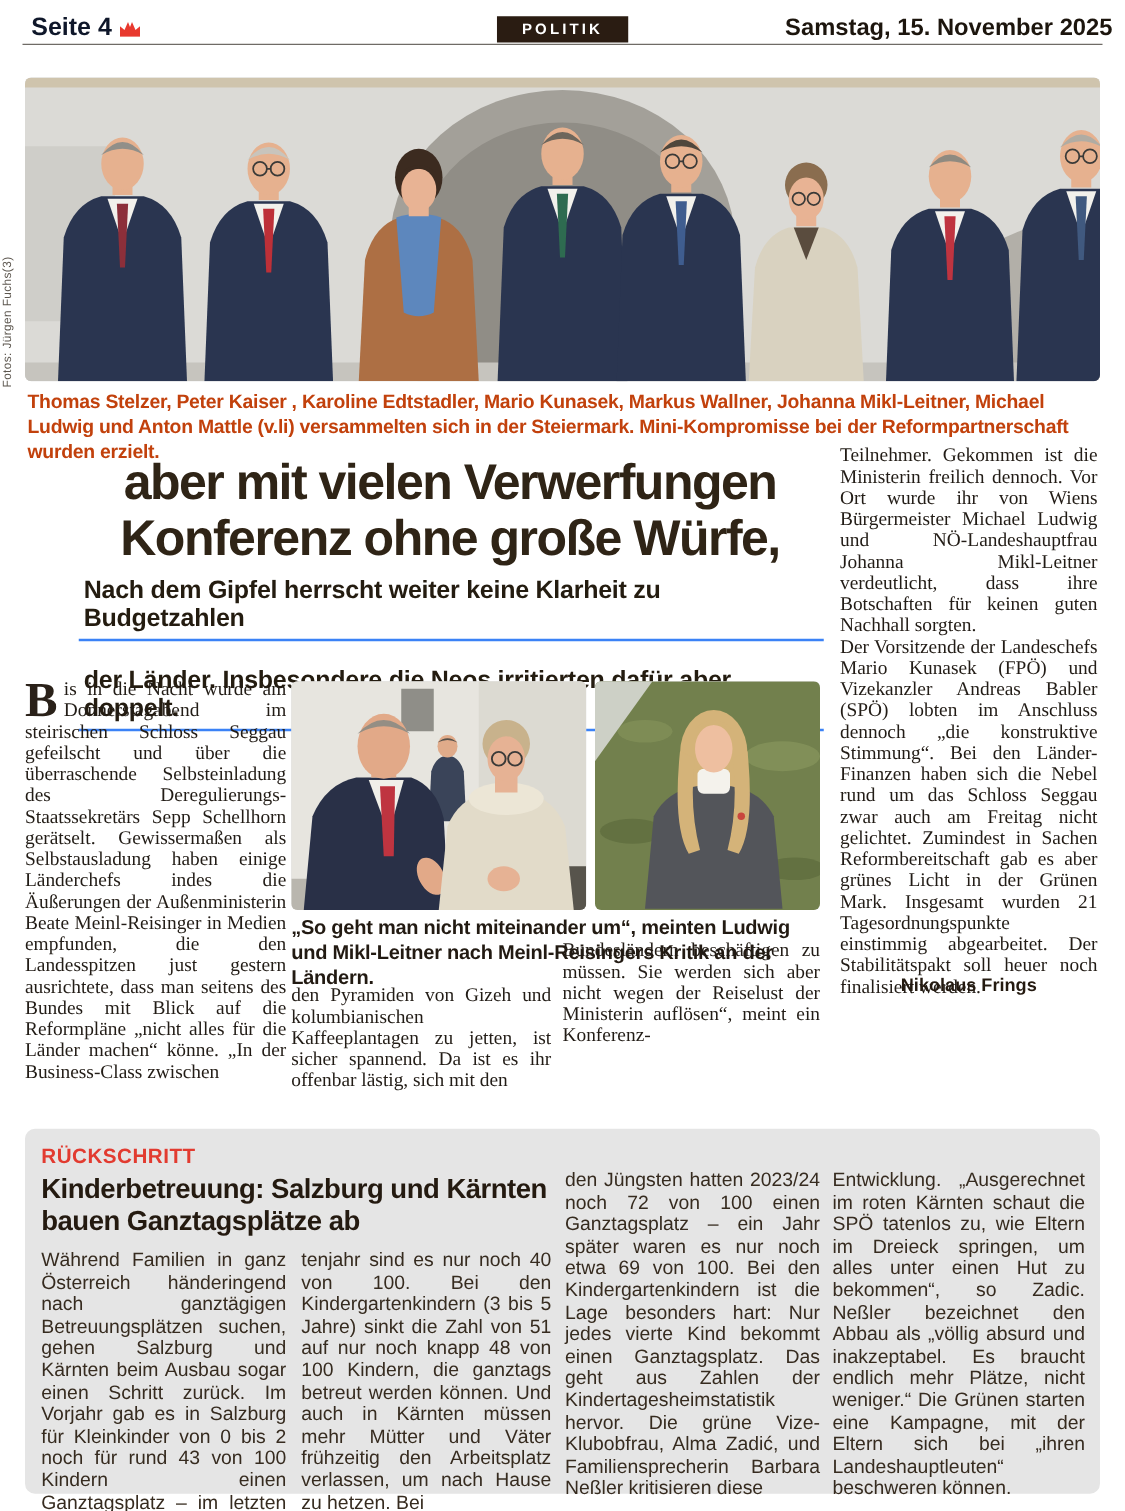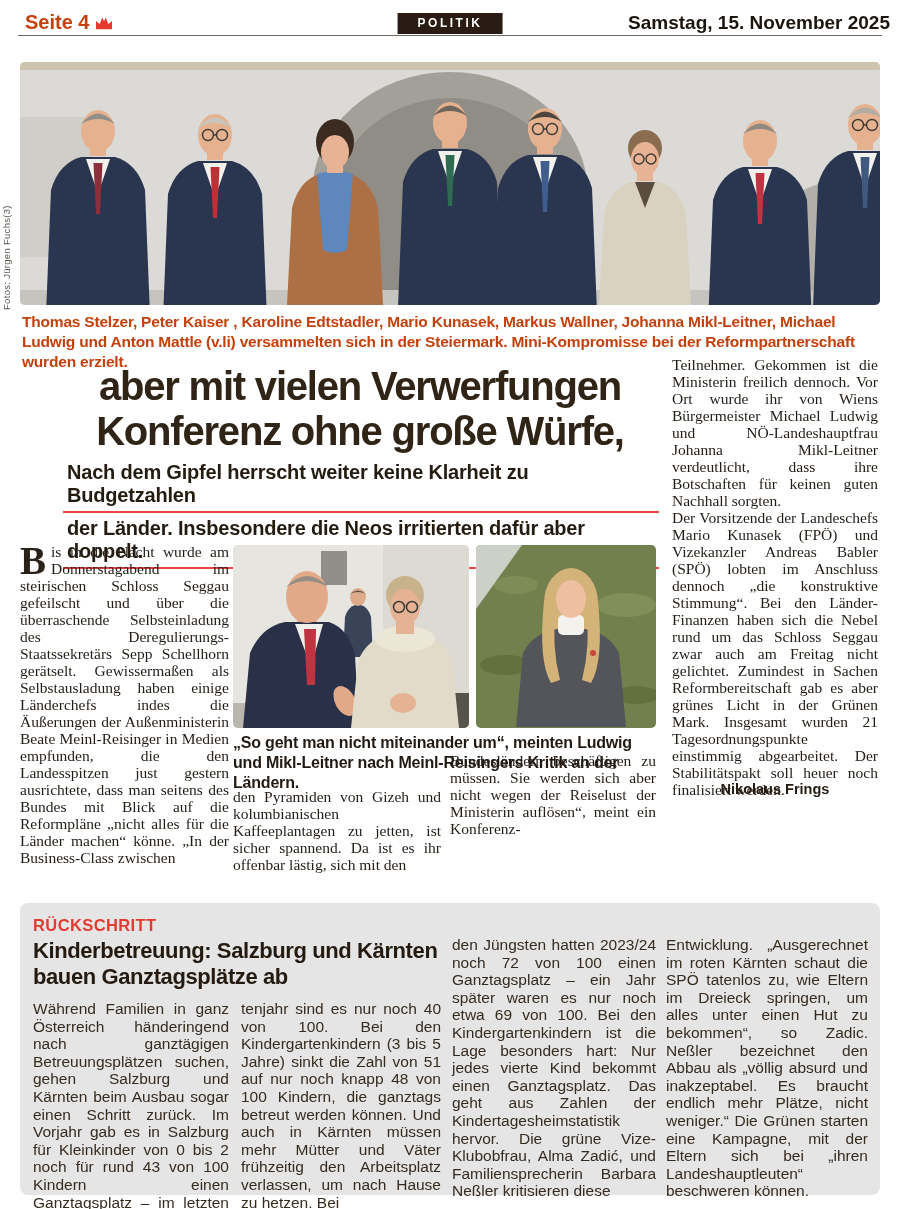--- a/index.html
+++ b/index.html
@@ -1,40 +1,40 @@
 <!DOCTYPE html>
 <html><head>
 <meta charset="utf-8">
 <style>
   html,body{margin:0;padding:0;background:#fff;}
   body{width:900px;height:1209px;position:relative;overflow:hidden;
        font-family:"Liberation Sans",sans-serif;color:#241d15;}
   .abs{position:absolute;}
 
   
-  .page-label{left:25px;top:11px;font-size:20px;font-weight:bold;color:#c2410c;display:flex;align-items:center;gap:6px;}
+  .page-label{left:25px;top:11px;font-size:20px;font-weight:bold;color:#0f172a;display:flex;align-items:center;gap:6px;}
   .hdr-date{right:10px;top:12px;font-size:19px;font-weight:bold;color:#1c150d;}
   .hdr-line{left:18px;right:18px;top:35px;border-top:1.6px solid #6f6b66;}
   .badge{left:50%;top:13px;transform:translateX(-50%);background:#2a1c12;color:#fff;
          font-size:12px;font-weight:bold;letter-spacing:2.5px;padding:3px 20px 4px;z-index:3;}
 
   
   .photo{overflow:hidden;border-radius:5px;background:#ddd;}
   .photo svg{display:block;width:100%;height:100%;}
   .credit{left:1px;top:150px;height:160px;font-size:9.5px;color:#5c564e;
           writing-mode:vertical-rl;transform:rotate(180deg);letter-spacing:.3px;}
 
   .main-caption{left:22px;top:312px;width:858px;font-size:15.5px;line-height:20px;
                 font-weight:bold;color:#c2410c;letter-spacing:-.2px;}
 
   
   .headline{left:60px;top:364px;width:600px;text-align:center;color:#2f2416;
             font-weight:bold;font-size:40px;line-height:45px;letter-spacing:-1.2px;}
   .subhead{left:63px;top:459px;width:596px;font-weight:bold;font-size:20px;color:#241c10;}
-  .subhead div{padding:2px 4px 4px;border-bottom:2px solid #ef4444;margin-bottom:2px;letter-spacing:-.2px;}
+  .subhead div{padding:2px 4px 4px;border-bottom:2px solid #3b82f6;margin-bottom:18px;letter-spacing:-.2px;}
 
   
   .serifcol{font-family:"Liberation Serif",serif;font-size:15.5px;line-height:17px;
             text-align:justify;color:#221c16;}
   .serifcol p{margin:0;}
   .dropcap{float:left;font-family:"Liberation Serif",serif;font-weight:bold;
            font-size:39px;line-height:.82;padding:2px 5px 0 0;color:#2a2119;}
   .col1{left:20px;top:543px;width:209px;}
   .col2{left:233px;top:788px;width:208px;}
   .col3{left:450px;top:752px;width:206px;}

